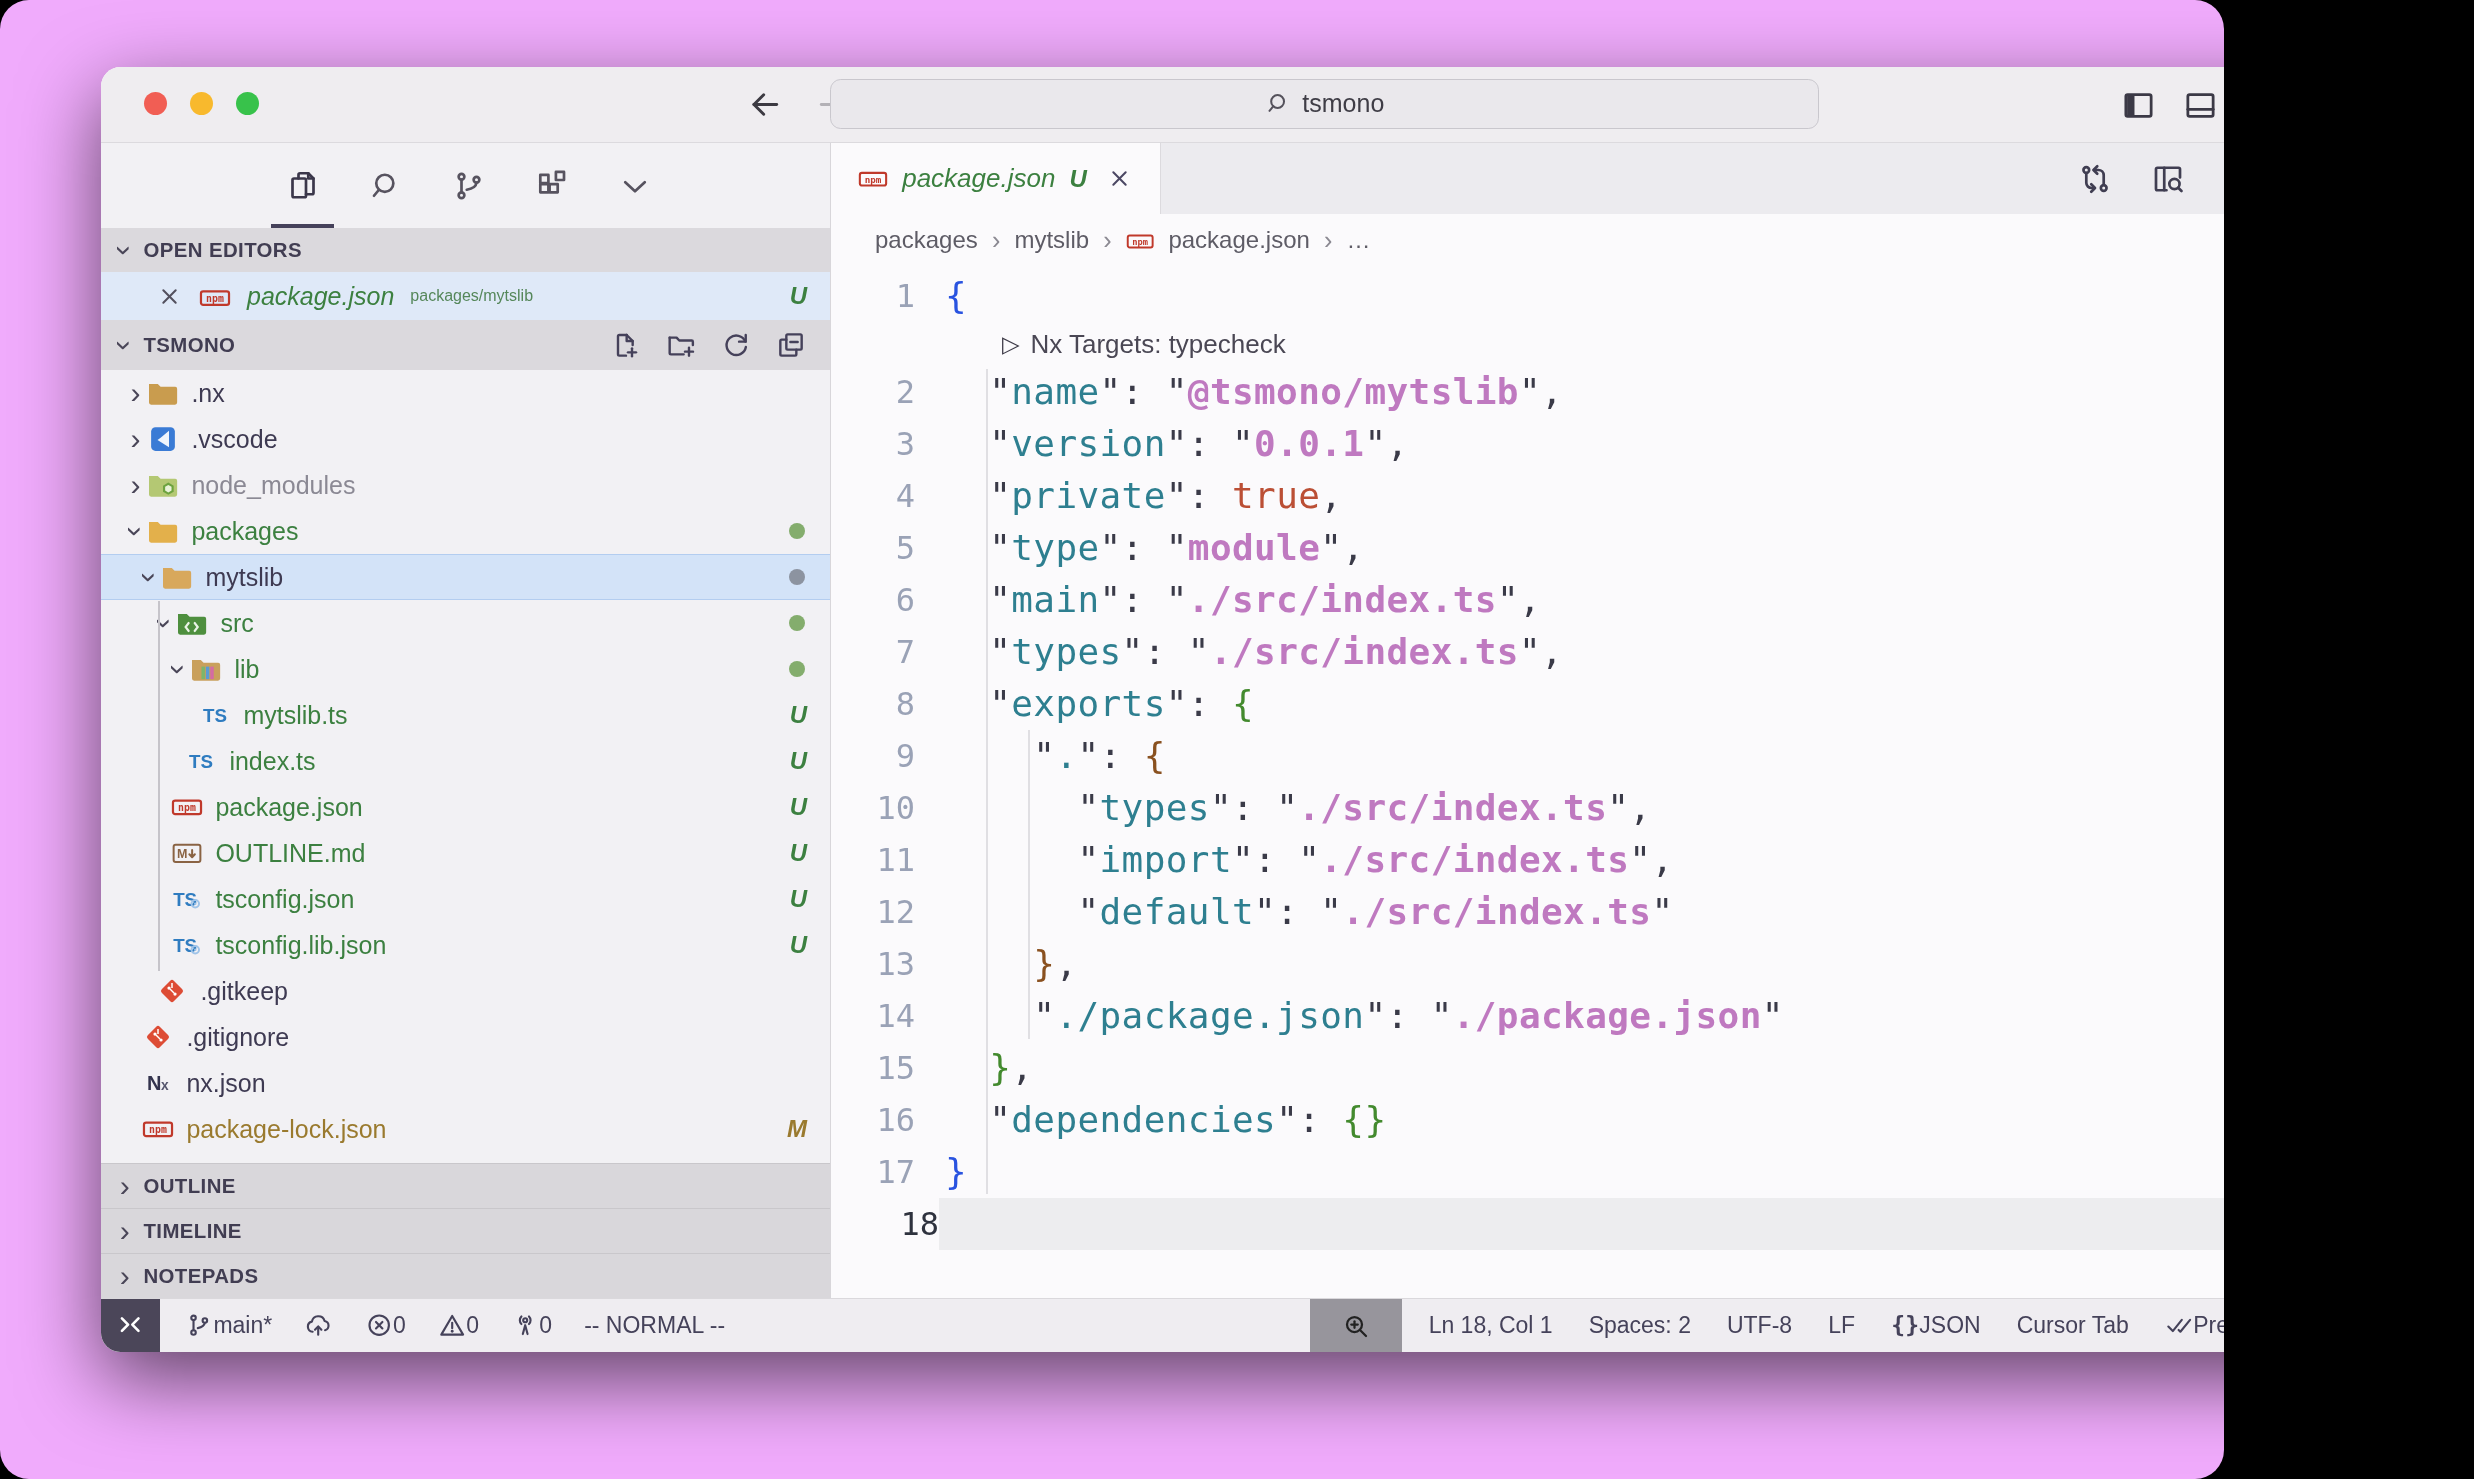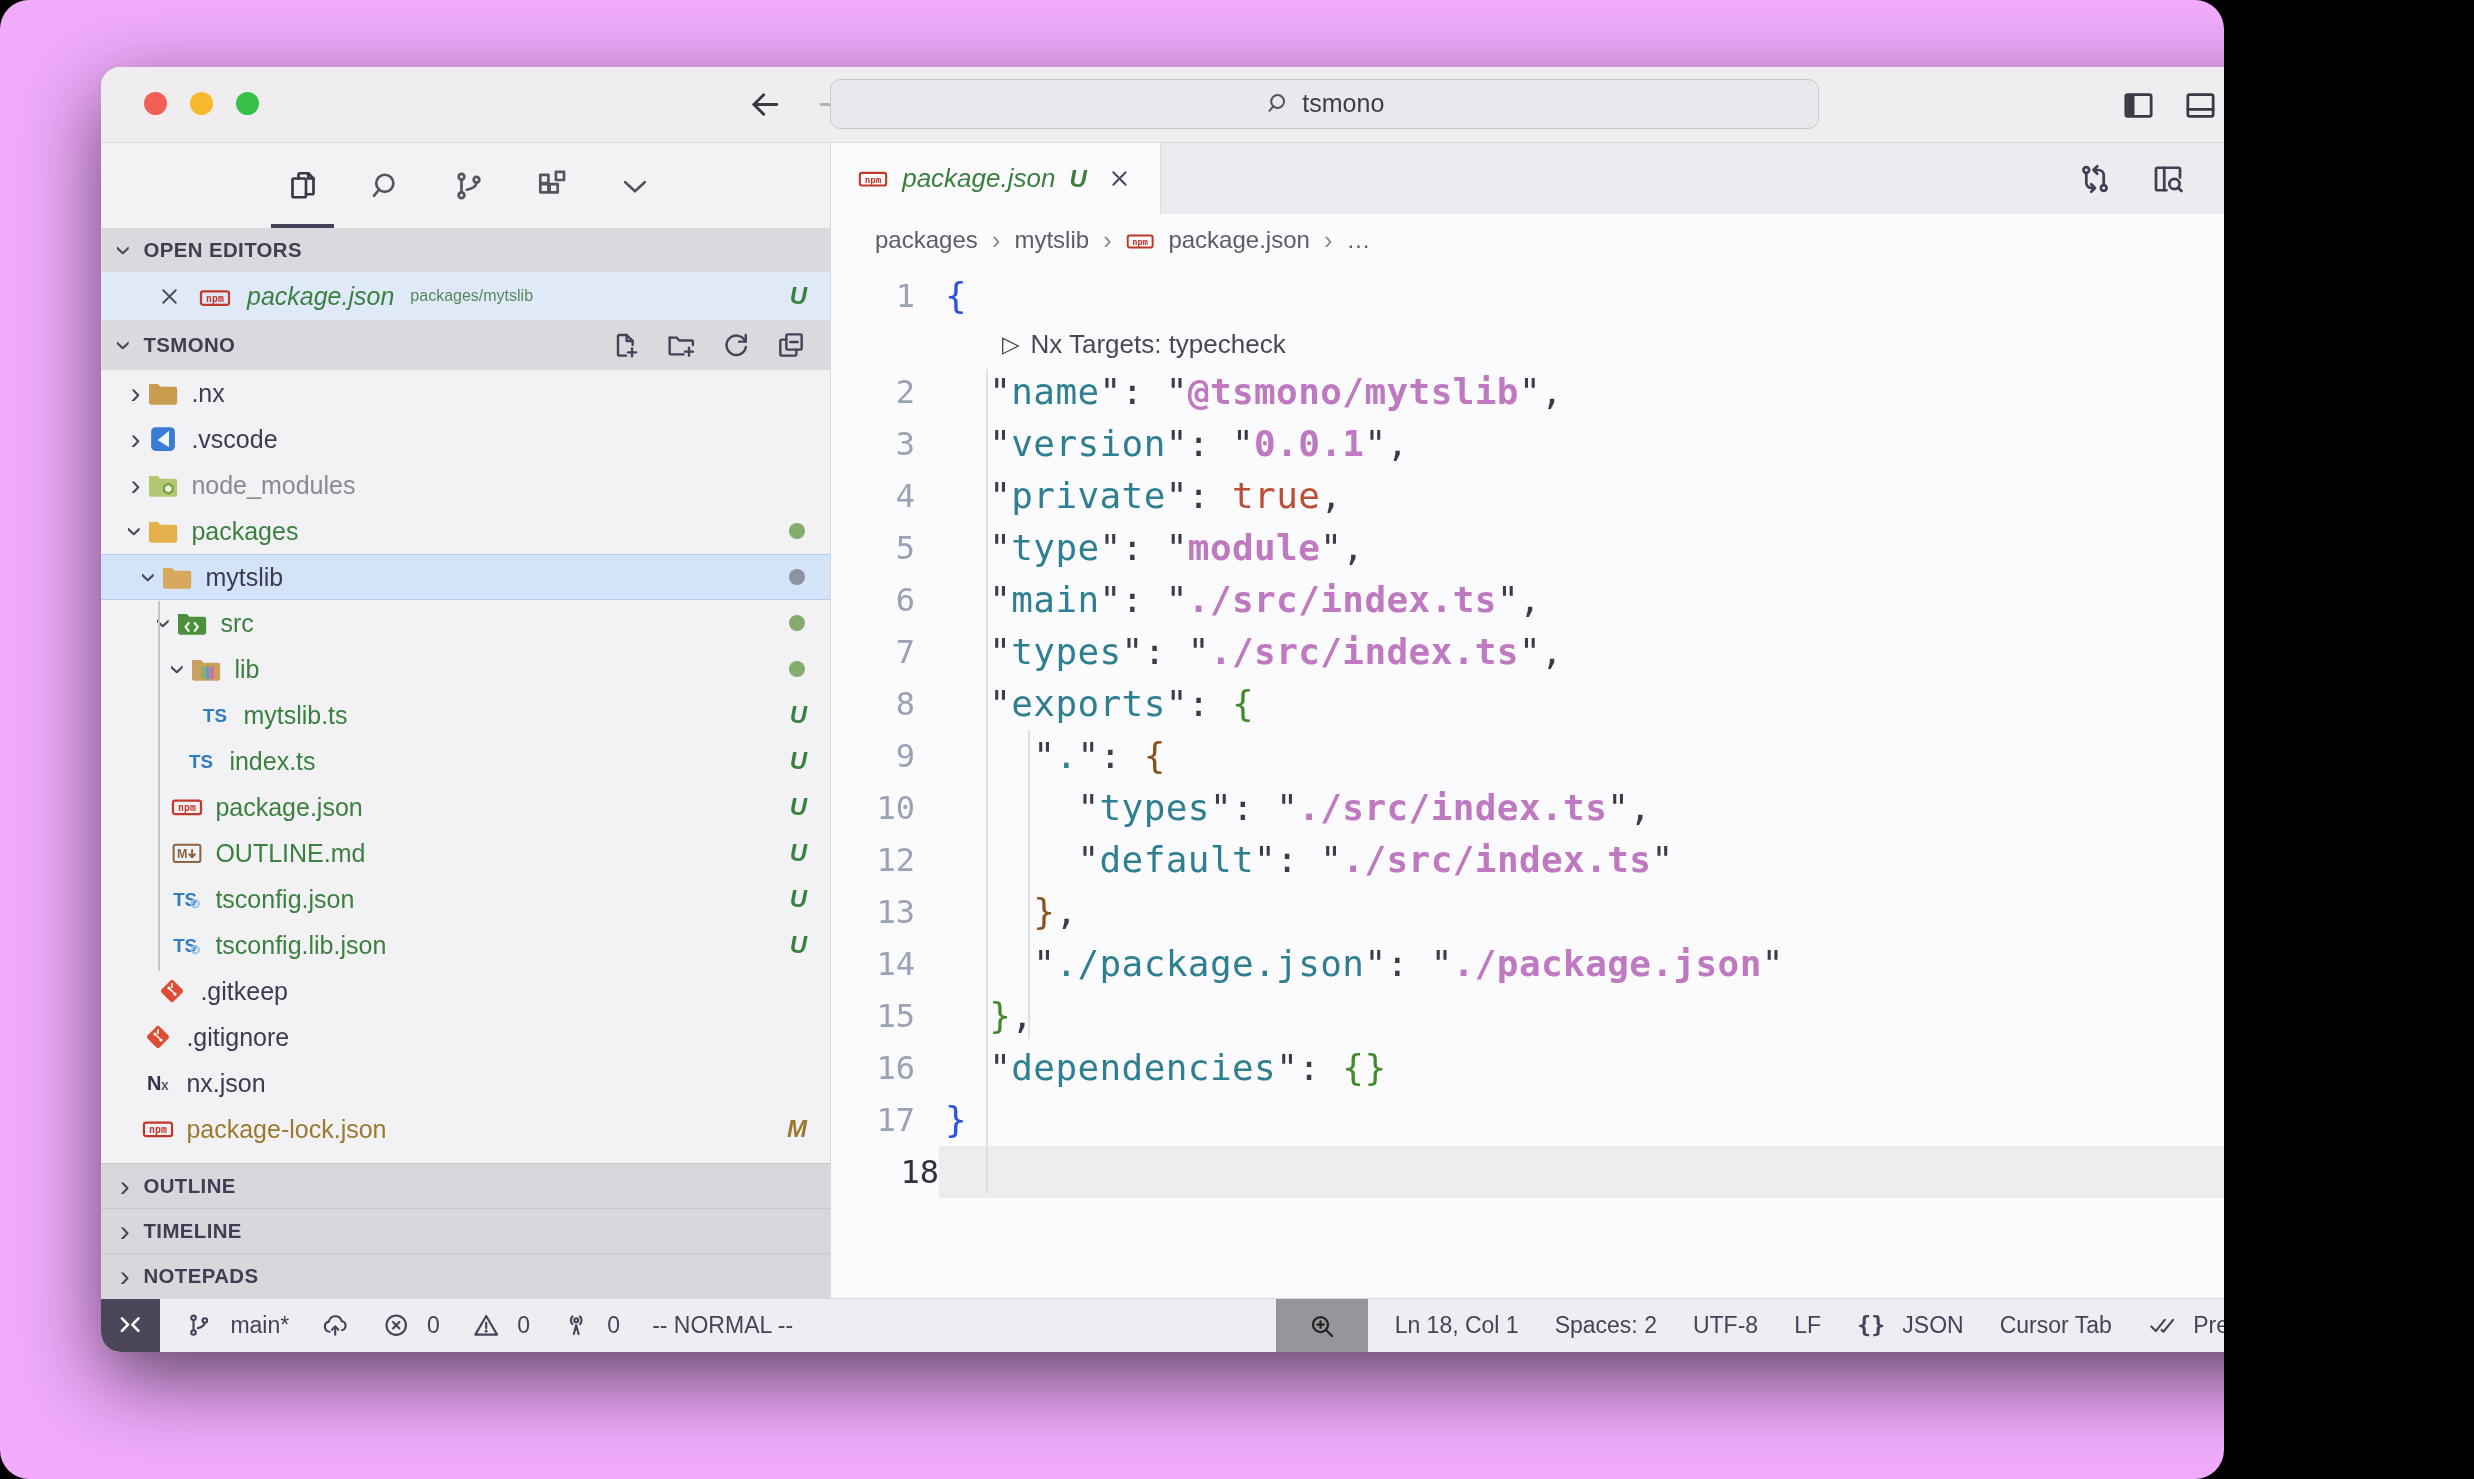--- a/index.html
+++ b/index.html
@@ -92,21 +92,21 @@
   .s-bool{color:#bb4f35;}
   .s-b1{color:#2953e0;}
   .s-b2{color:#438a2e;}
   .s-b3{color:#8a5120;}
   .indent-guide{position:absolute;width:1.8px;background:#e0dfe3;}
   .scroll-thumb{position:absolute;top:0;right:5.3px;width:27px;height:347px;background:#bdbcc0;}
   .scroll-mark{position:absolute;top:313px;right:5.3px;width:27px;height:7.1px;background:#8f8e94;}
   
   .statusbar{height:53px;flex:none;background:#efedf1;border-top:1.8px solid #dad8dc;display:flex;
              align-items:center;font-size:23px;color:#45425a;}
-  .sb-item{display:flex;align-items:center;gap:17px;margin-right:32px;white-space:nowrap;}
+  .sb-item{display:flex;align-items:center;gap:0;margin-right:32px;white-space:nowrap;}
   .sb-item .icn{width:28.4px;height:28.4px;}
   .sb-remote{width:59px;height:100%;background:#4b4659;color:#fff;display:flex;align-items:center;
              justify-content:center;margin-right:25px;}
   .sb-remote .icn{width:28.4px;height:28.4px;}
   .sb-zoom{width:92px;height:100%;background:#97959c;color:#222;display:flex;align-items:center;
            justify-content:center;margin-right:27px;}
   .sb-zoom .icn{width:30px;height:30px;}
   .sb-right{margin-left:auto;display:flex;align-items:center;height:100%;padding-right:5.3px;}
   .sb-right .sb-item{margin-right:36px;}
   .braces-glyph{font-family:"DejaVu Sans Mono",monospace;font-size:23px;font-weight:700;}
@@ -605,20 +605,24 @@
             </div>
             <div class="code-line">
               <span class="gutter">9</span>
               <span class="lc"><span class="s-pun">    "</span><span class="s-key">.</span><span class="s-pun">": </span><span class="s-b3">{</span></span>
             </div>
             <div class="code-line">
               <span class="gutter">10</span>
               <span class="lc"><span class="s-pun">      "</span><span class="s-key">types</span><span class="s-pun">": "</span><span class="s-str">./src/index.ts</span><span class="s-pun">",</span></span>
             </div>
             <div class="code-line">
+              <span class="gutter">11</span>
+              <span class="lc"><span class="s-pun">      "</span><span class="s-key">import</span><span class="s-pun">": "</span><span class="s-str">./src/index.ts</span><span class="s-pun">",</span></span>
+            </div>
+            <div class="code-line">
               <span class="gutter">12</span>
               <span class="lc"><span class="s-pun">      "</span><span class="s-key">default</span><span class="s-pun">": "</span><span class="s-str">./src/index.ts</span><span class="s-pun">"</span></span>
             </div>
             <div class="code-line">
               <span class="gutter">13</span>
               <span class="lc"><span class="s-pun">    </span><span class="s-b3">}</span><span class="s-pun">,</span></span>
             </div>
             <div class="code-line">
               <span class="gutter">14</span>
               <span class="lc"><span class="s-pun">    "</span><span class="s-key">./package.json</span><span class="s-pun">": "</span><span class="s-str">./package.json</span><span class="s-pun">"</span></span>

